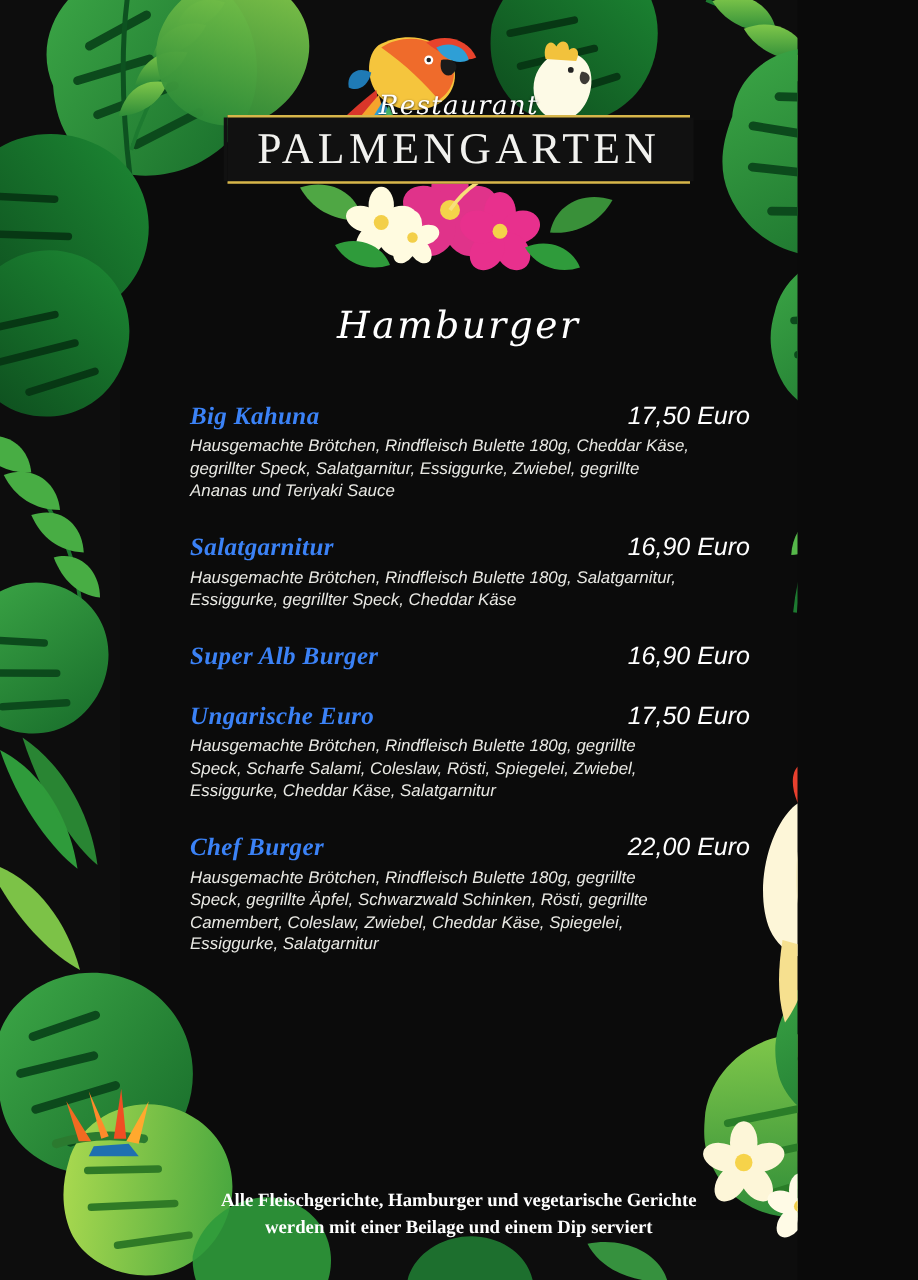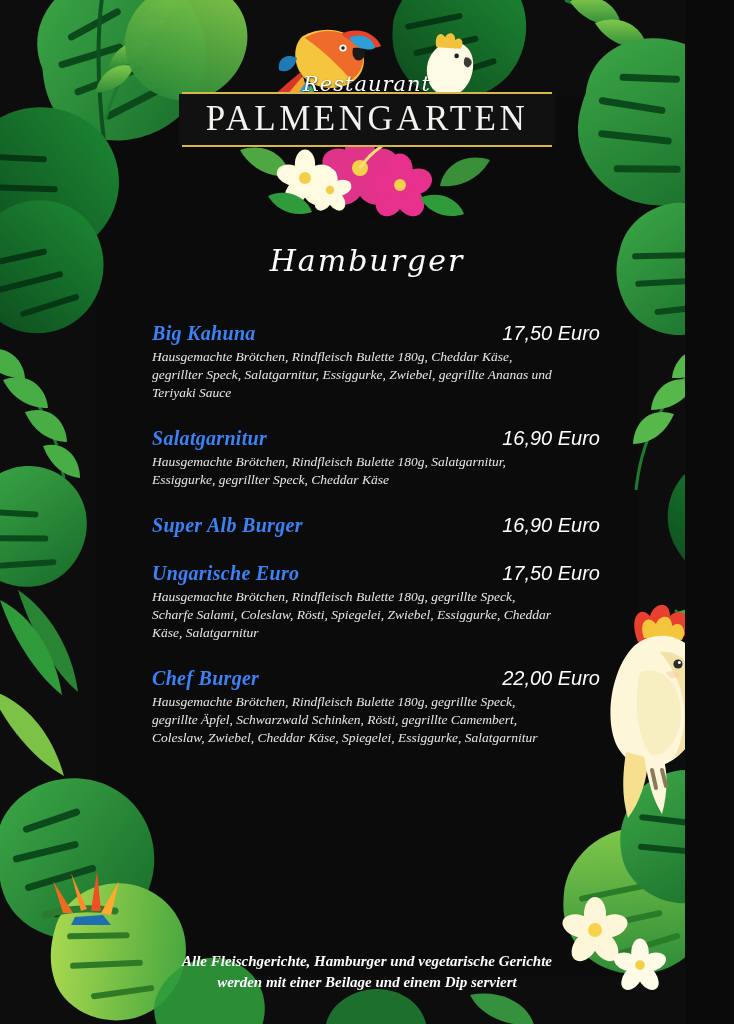--- a/index.html
+++ b/index.html
@@ -13,21 +13,20 @@
     background: #0a0a0a;
     font-family: "Liberation Sans", sans-serif;
   }
 
   .menu-page {
     position: relative;
     width: 638px;
     height: 1024px;
     background: #0d0d0d;
     overflow: hidden;
-    padding-left: 47px;
   }
 
   
   .foliage-layer {
     position: absolute;
     inset: 0;
     pointer-events: none;
   }
 
   
@@ -124,37 +123,36 @@
     letter-spacing: .3px;
   }
   .item-price {
     font-family: Liberation Sans, sans-serif;
     font-style: italic;
     font-size: 20px;
     color: #ffffff;
     white-space: nowrap;
   }
   .item-desc {
-    font-family: Liberation Serif, serif;
+    font-family: Liberation Sans, sans-serif;
     font-style: italic;
     font-size: 13.5px;
     line-height: 1.33;
     color: #e9e9e4;
     max-width: 400px;
   }
 
   
   .footer-note {
     position: absolute;
     left: 96px;
     bottom: 30px;
     width: 542px;
     text-align: center;
     font-family: "Liberation Serif", serif;
-    font-style: italic;
     font-weight: bold;
     font-size: 15px;
     line-height: 1.45;
     color: #ffffff;
     z-index: 5;
   }
   .footer-note span { display: block; }
 </style>
 </head>
 <body>

